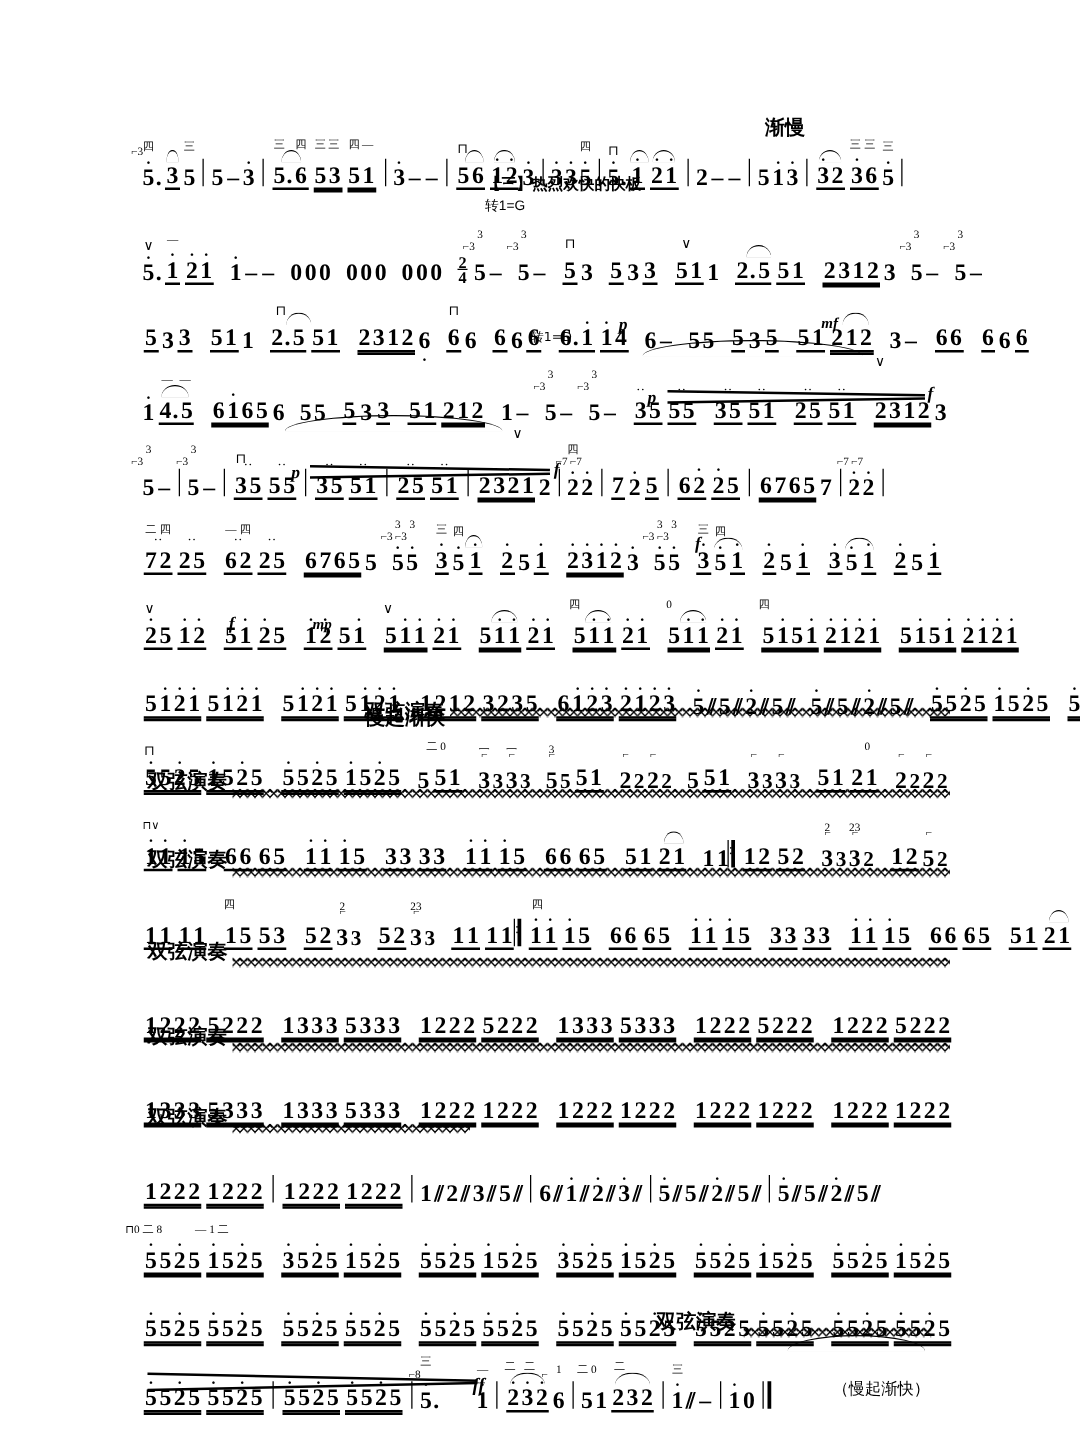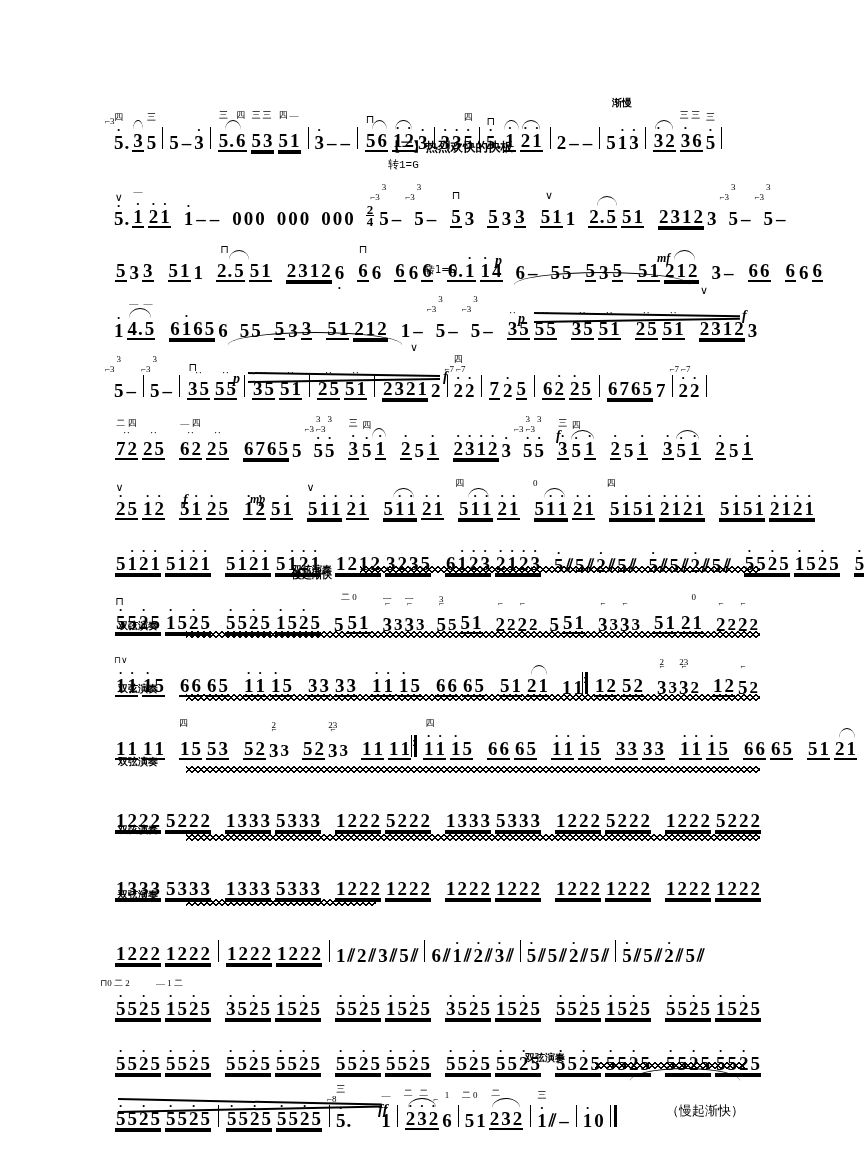--- a/index.html
+++ b/index.html
@@ -120,22 +120,22 @@
     position:absolute;
     font-style:italic;
     font-family:"Liberation Serif", serif;
     font-size:14px;
     font-weight:700;
   }
 
   
   .cn{
     position:absolute;
-    font-family:Liberation Sans, sans-serif;
-    font-size:10px;
+    font-family:Liberation Mono, monospace;
+    font-size:16px;
     font-weight:700;
     line-height:14px;
     white-space:nowrap;
   }
   .cn.small{font-size:11px;font-weight:400;}
   .lat{
     position:absolute;
     font-family:"Liberation Serif", serif;
     font-size:11px;
     white-space:nowrap;
@@ -311,21 +311,21 @@
           <span class="fing" style="left:70%">三</span>
           <span class="n"><span class="od up">·</span>3</span>
           <span class="n">6</span>
         </span>
       <span class="n"><span class="fing">三</span><span class="od up">·</span>5</span>
     </span>
     <span class="bar"></span>
   </div>
   <div class="cn" style="left:612px;top:96px;">渐慢</div>
   <div class="section-head" style="left:388px;top:139px;">【三】热烈欢快的快板</div>
-  <div class="lat" style="left:388px;top:157px;font-family:Liberation Mono, monospace;">转1=G</div>
+  <div class="lat" style="left:388px;top:157px;font-family:Liberation Sans, sans-serif;">转1=G</div>
 
   <div class="system" style="top:176px;">
     <span class="measure">
       <span class="n"><span class="bow">∨</span><span class="od up">·</span>5</span>
         <span class="adot">.</span>
       <span class="grp b1">
           <span class="fing">—</span>
           <span class="n"><span class="od up">·</span>1</span>
         </span>
       <span class="grp b1">
@@ -1777,21 +1777,21 @@
       <span class="n"><span class="od up">·</span>2</span>
         <span class="n sm">⫽</span>
       <span class="n">5</span>
         <span class="n sm">⫽</span>
     </span>
   </div>
 
   <div class="system" style="top:968px;">
     <span class="measure">
       <span class="grp b2">
-          <span class="fing" style="left:0">⊓0 二 2</span>
+          <span class="fing" style="left:0">⊓0 二 8</span>
           <span class="n"><span class="od up">·</span>5</span>
           <span class="n">5</span>
           <span class="n"><span class="od up">·</span>2</span>
           <span class="n">5</span>
         </span>
       <span class="grp b2">
           <span class="fing" style="left:10%">— 1 二</span>
           <span class="n"><span class="od up">·</span>1</span>
           <span class="n">5</span>
           <span class="n"><span class="od up">·</span>2</span>

